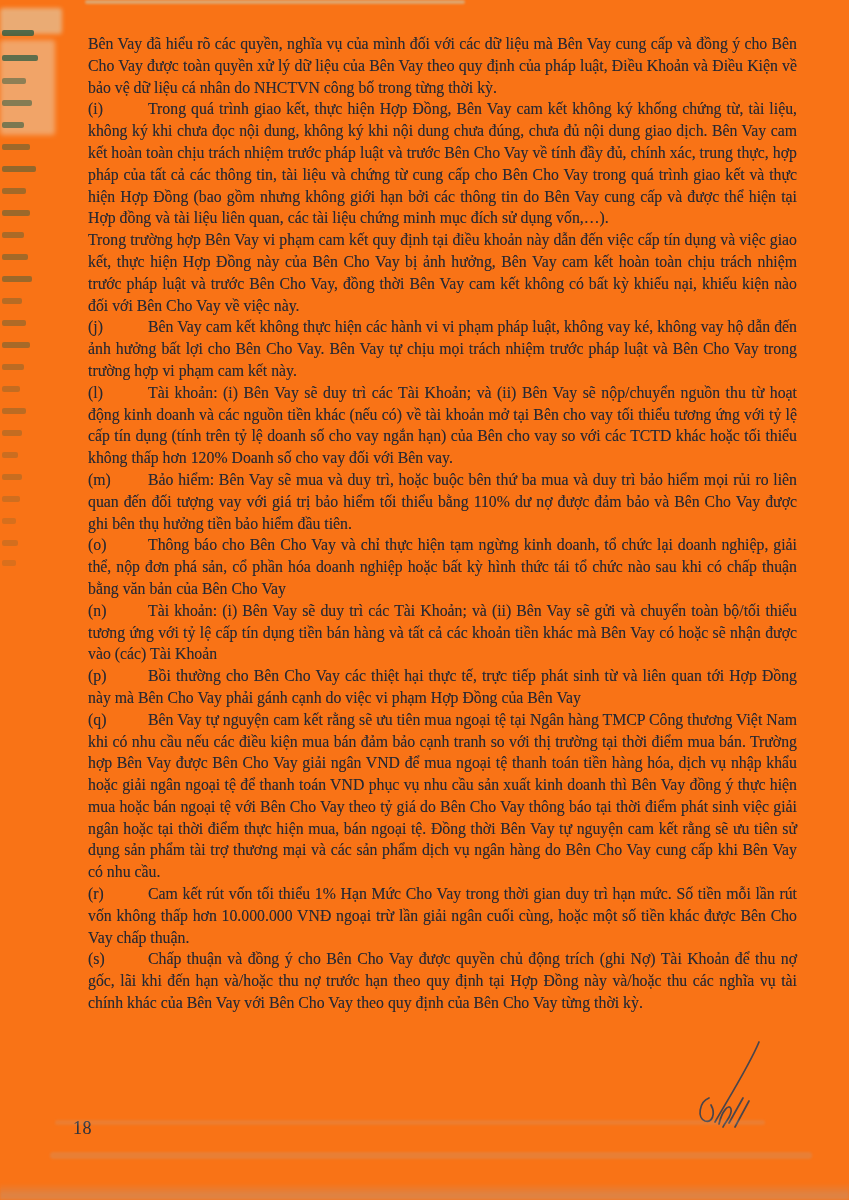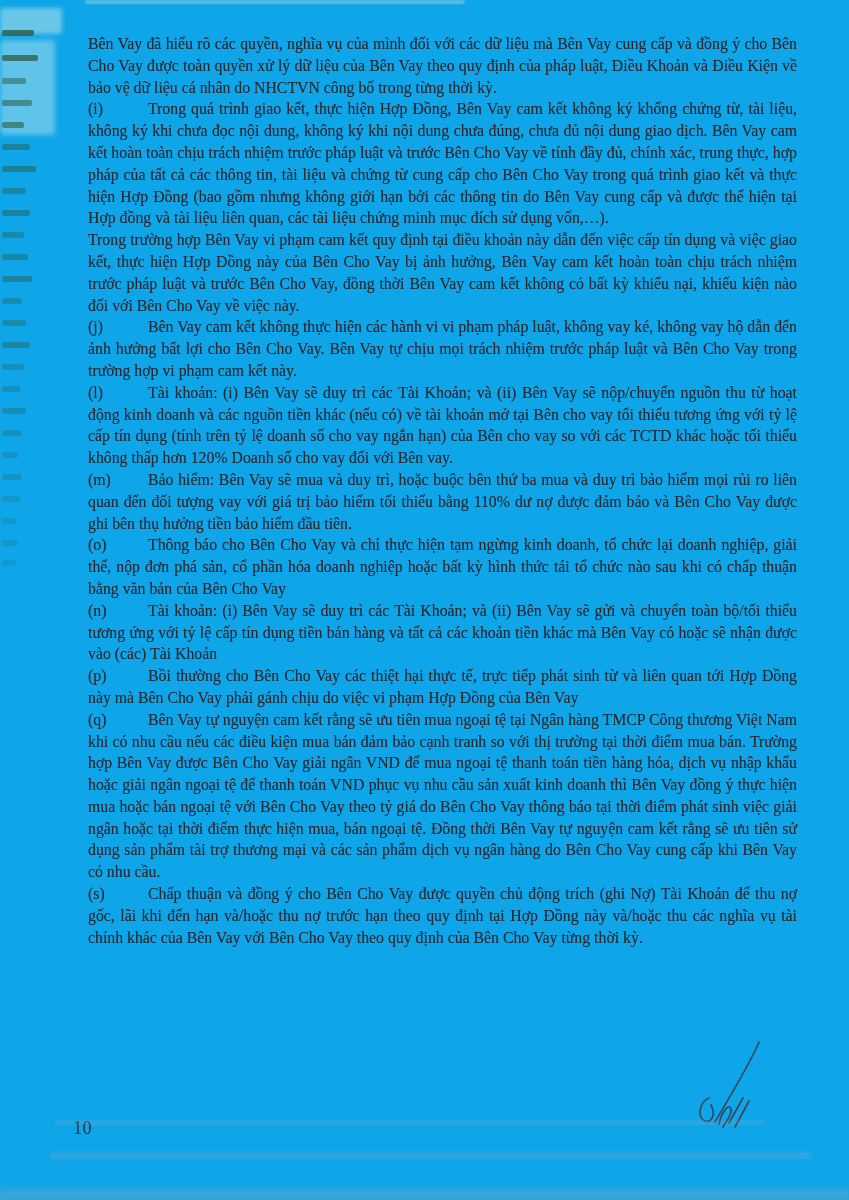--- a/index.html
+++ b/index.html
@@ -1,20 +1,20 @@
 <!DOCTYPE html>
 <html><head>
 <meta charset="utf-8">
 <style>
   html,body{margin:0;padding:0;}
   body{
     width:849px;height:1200px;background:#ffffff;overflow:hidden;
     font-family:"Liberation Serif","DejaVu Serif",serif;
   }
-  .sheet{position:relative;width:849px;height:1200px;background:#0ea5e9;}
+  .sheet{position:relative;width:849px;height:1200px;background:#f97316;}
 
   
   .textblock{
     position:absolute;left:88px;top:33px;width:709px;
     color:#282932;font-size:15.8px;line-height:21.8px;text-align:justify;
     text-shadow:0 0 .6px rgba(45,46,56,.45);
   }
   .para{margin:0;padding:0;}
   .plabel{display:inline-block;width:60px;}
 
@@ -89,35 +89,36 @@
 
 
     <p class="para"><span class="plabel">(l)</span><span class="ptext">Tài khoản: (i) Bên Vay sẽ duy trì các Tài Khoản; và (ii) Bên Vay sẽ nộp/chuyển nguồn thu từ hoạt động kinh doanh và các nguồn tiền khác (nếu có) về tài khoản mở tại Bên cho vay tối thiểu tương ứng với tỷ lệ cấp tín dụng (tính trên tỷ lệ doanh số cho vay ngắn hạn) của Bên cho vay so với các TCTD khác hoặc tối thiểu không thấp hơn 120% Doanh số cho vay đối với Bên vay.</span></p>
 
     <p class="para"><span class="plabel">(m)</span><span class="ptext">Bảo hiểm: Bên Vay sẽ mua và duy trì, hoặc buộc bên thứ ba mua và duy trì bảo hiểm mọi rủi ro liên quan đến đối tượng vay với giá trị bảo hiểm tối thiểu bằng 110% dư nợ được đảm bảo và Bên Cho Vay được ghi bên thụ hưởng tiền bảo hiểm đầu tiên.</span></p>
 
     <p class="para"><span class="plabel">(o)</span><span class="ptext">Thông báo cho Bên Cho Vay và chỉ thực hiện tạm ngừng kinh doanh, tổ chức lại doanh nghiệp, giải thể, nộp đơn phá sản, cổ phần hóa doanh nghiệp hoặc bất kỳ hình thức tái tổ chức nào sau khi có chấp thuận bằng văn bản của Bên Cho Vay</span></p>
 
     <p class="para"><span class="plabel">(n)</span><span class="ptext">Tài khoản: (i) Bên Vay sẽ duy trì các Tài Khoản; và (ii) Bên Vay sẽ gửi và chuyển toàn bộ/tối thiểu tương ứng với tỷ lệ cấp tín dụng tiền bán hàng và tất cả các khoản tiền khác mà Bên Vay có hoặc sẽ nhận được vào (các) Tài Khoản</span></p>
 
-    <p class="para"><span class="plabel">(p)</span><span class="ptext">Bồi thường cho Bên Cho Vay các thiệt hại thực tế, trực tiếp phát sinh từ và liên quan tới Hợp Đồng này mà Bên Cho Vay phải gánh chịu do việc vi phạm Hợp Đồng của Bên Vay</span></p>
+    <p class="para"><span class="plabel">(p)</span><span class="ptext">Bồi thường cho Bên Cho Vay các thiệt hại thực tế, trực tiếp phát sinh từ và liên quan tới Hợp Đồng này mà Bên Cho Vay phải gánh cạnh do việc vi phạm Hợp Đồng của Bên Vay</span></p>
 
     <p class="para"><span class="plabel">(q)</span><span class="ptext">Bên Vay tự nguyện cam kết rằng sẽ ưu tiên mua ngoại tệ tại Ngân hàng TMCP Công thương Việt Nam khi có nhu cầu nếu các điều kiện mua bán đảm bảo cạnh tranh so với thị trường tại thời điểm mua bán. Trường hợp Bên Vay được Bên Cho Vay giải ngân VND để mua ngoại tệ thanh toán tiền hàng hóa, dịch vụ nhập khẩu hoặc giải ngân ngoại tệ để thanh toán VND phục vụ nhu cầu sản xuất kinh doanh thì Bên Vay đồng ý thực hiện mua hoặc bán ngoại tệ với Bên Cho Vay theo tỷ giá do Bên Cho Vay thông báo tại thời điểm phát sinh việc giải ngân hoặc tại thời điểm thực hiện mua, bán ngoại tệ. Đồng thời Bên Vay tự nguyện cam kết rằng sẽ ưu tiên sử dụng sản phẩm tài trợ thương mại và các sản phẩm dịch vụ ngân hàng do Bên Cho Vay cung cấp khi Bên Vay có nhu cầu.</span></p>
 
+    <p class="para"><span class="plabel">(r)</span><span class="ptext">Cam kết rút vốn tối thiểu 1% Hạn Mức Cho Vay trong thời gian duy trì hạn mức. Số tiền mỗi lần rút vốn không thấp hơn 10.000.000 VNĐ ngoại trừ lần giải ngân cuối cùng, hoặc một số tiền khác được Bên Cho Vay chấp thuận.</span></p>
 
     <p class="para"><span class="plabel">(s)</span><span class="ptext">Chấp thuận và đồng ý cho Bên Cho Vay được quyền chủ động trích (ghi Nợ) Tài Khoản để thu nợ gốc, lãi khi đến hạn và/hoặc thu nợ trước hạn theo quy định tại Hợp Đồng này và/hoặc thu các nghĩa vụ tài chính khác của Bên Vay với Bên Cho Vay theo quy định của Bên Cho Vay từng thời kỳ.</span></p>
   </div>
 
   <svg class="signature" viewBox="0 0 70 95" xmlns="http://www.w3.org/2000/svg">
     <path d="M63 4 C54 26 34 58 19 84"></path>
     <path d="M13 60 C3 64 1 80 9 83 C16 85 20 76 15 67"></path>
     <path d="M23 86 C26 73 33 65 35 71 C37 77 29 84 27 89"></path>
     <path d="M33 85 L47 60"></path>
     <path d="M39 89 L53 63"></path>
   </svg>
 
-  <div class="pagenum">10</div>
+  <div class="pagenum">18</div>
 
   <div class="streak smudge-a"></div>
   <div class="streak smudge-b"></div>
   <div class="streak smudge-c"></div>
 
 </div>
 
 </body></html>

